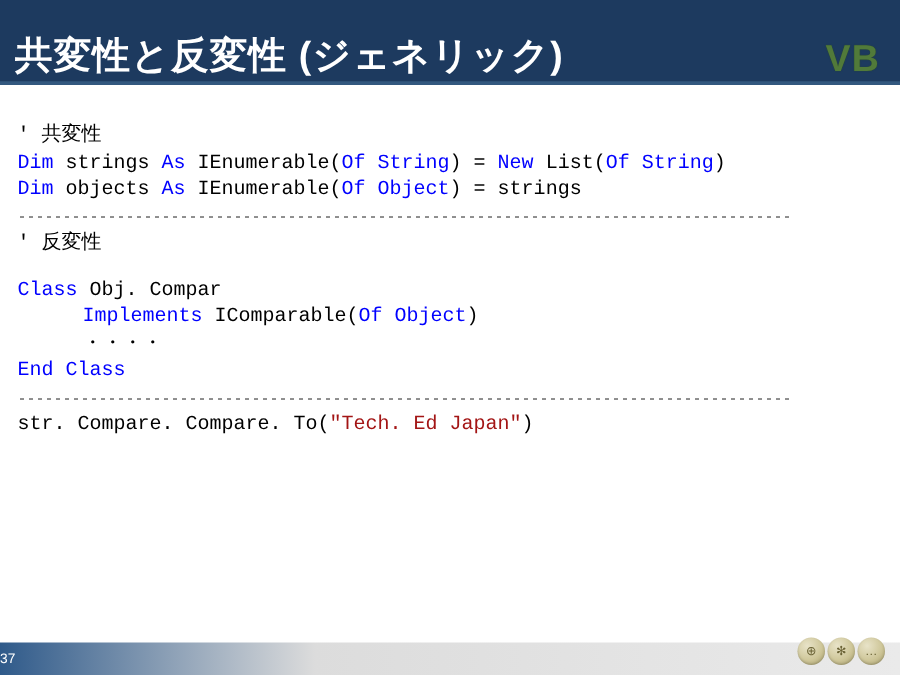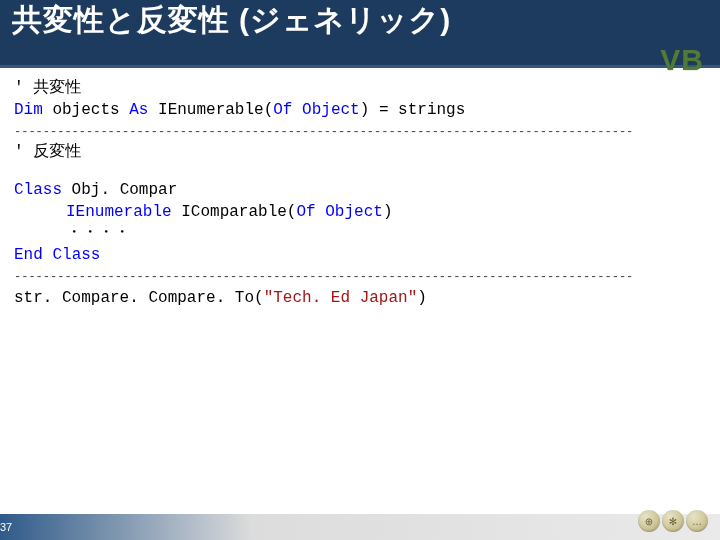--- a/index.html
+++ b/index.html
@@ -8,21 +8,21 @@
     height: 540px;
     background: #ffffff;
     font-family: "Meiryo", "Segoe UI", sans-serif;
     position: relative;
     overflow: hidden;
   }
   .header {
     background: #1d3a5f;
     height: 68px;
     display: flex;
-    align-items: flex-start;
+    align-items: flex-end;
     justify-content: space-between;
     padding: 0 16px 0 12px;
     border-bottom: 3px solid #33587f;
   }
   .title {
     color: #ffffff;
     font-size: 30px;
     font-weight: 600;
     letter-spacing: 1px;
   }
@@ -33,20 +33,21 @@
     text-shadow: 0 0 1px #2d4d1f;
     letter-spacing: 1px;
     margin-top: 43px;
   }
   .content {
     padding: 10px 14px 0 14px;
     font-family: Consolas, "Courier New", monospace;
     font-size: 16px;
     line-height: 1.35;
     color: #000;
+    margin-top: 20px;
   }
   .kw { color: #0000ff; }
   .str { color: #a31515; }
   .sep {
     color: #444;
     font-size: 12px;
     letter-spacing: 0px;
     white-space: nowrap;
     overflow: hidden;
     padding: 3px 0 2px 0;
@@ -91,26 +92,27 @@
 </head>
 <body>
 
 <div class="header">
   <div class="title">共変性と反変性 (ジェネリック)</div>
   <div class="badge">VB</div>
 </div>
 
 <div class="content">
   <div>' 共変性</div>
+  <div><span class="kw">Dim</span><span> strings </span><span class="kw">As</span><span> IEnumerable(</span><span class="kw">Of</span><span> </span><span class="kw">String</span><span>) = </span><span class="kw">New</span><span> List(</span><span class="kw">Of</span><span> </span><span class="kw">String</span><span>)</span></div>
   <div><span class="kw">Dim</span><span> objects </span><span class="kw">As</span><span> IEnumerable(</span><span class="kw">Of</span><span> </span><span class="kw">Object</span><span>) = strings</span></div>
   <div class="sep">--------------------------------------------------------------------------------------</div>
   <div>' 反変性</div>
   <div class="blank"></div>
   <div><span class="kw">Class</span><span> Obj. Compar</span></div>
-  <div class="indent1"><span class="kw">IEnumerable</span><span> IComparable(</span><span class="kw">Of</span><span> </span><span class="kw">Object</span><span>)</span></div>
+  <div class="indent1"><span class="kw">Implements</span><span> IComparable(</span><span class="kw">Of</span><span> </span><span class="kw">Object</span><span>)</span></div>
   <div class="indent2">・・・・</div>
   <div><span class="kw">End</span><span> </span><span class="kw">Class</span></div>
   <div class="sep">--------------------------------------------------------------------------------------</div>
   <div><span>str. Compare. Compare. To(</span><span class="str">"Tech. Ed Japan"</span><span>)</span></div>
 </div>
 
 <div class="footer">
   <span class="page">37</span>
 </div>
 

